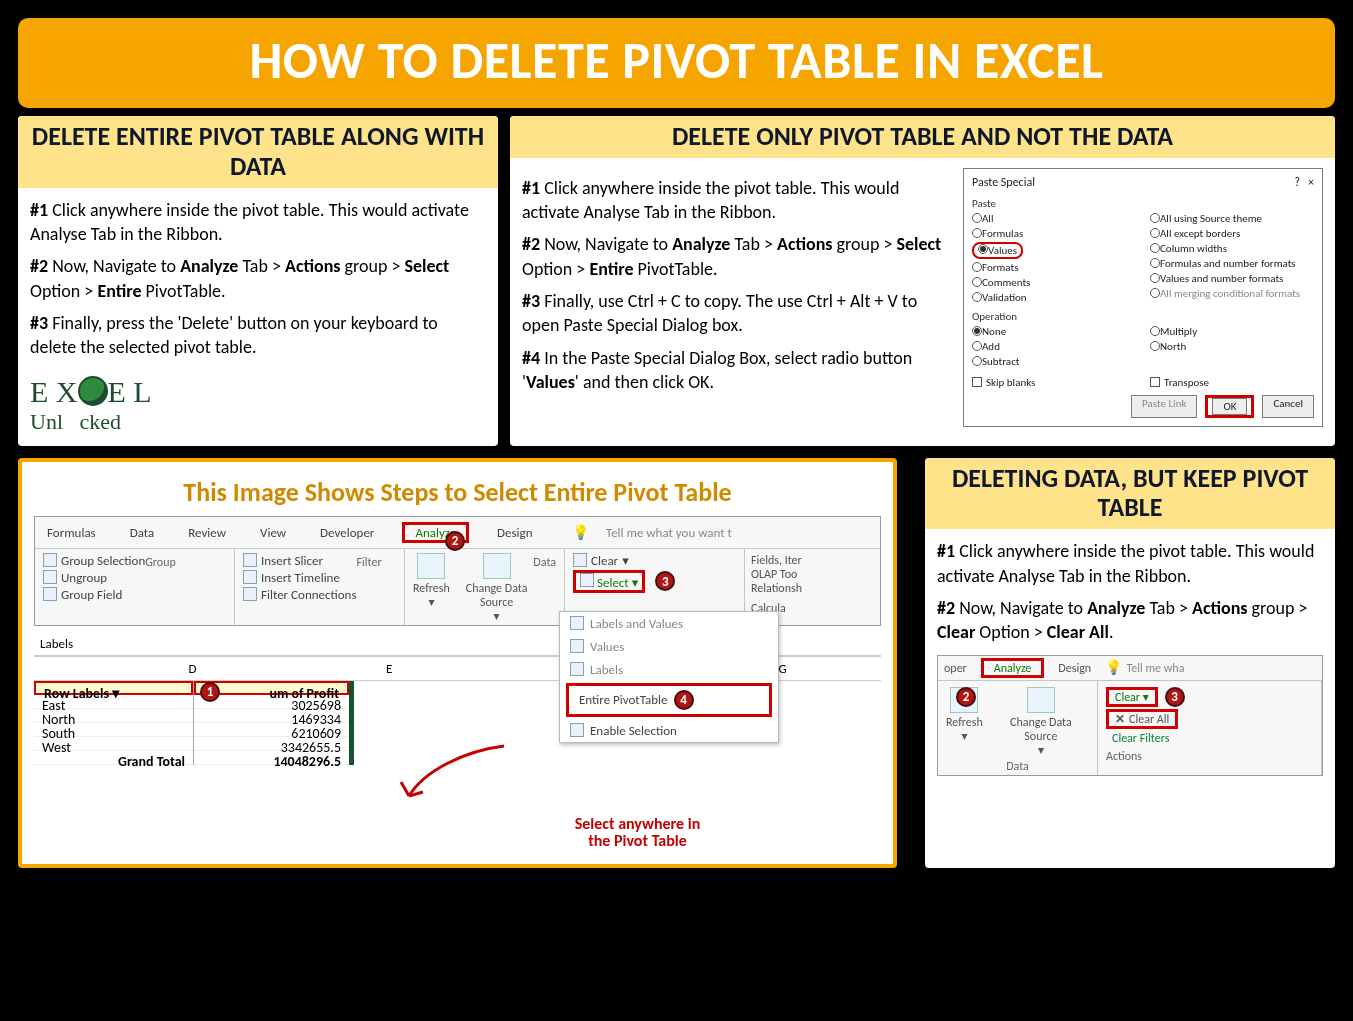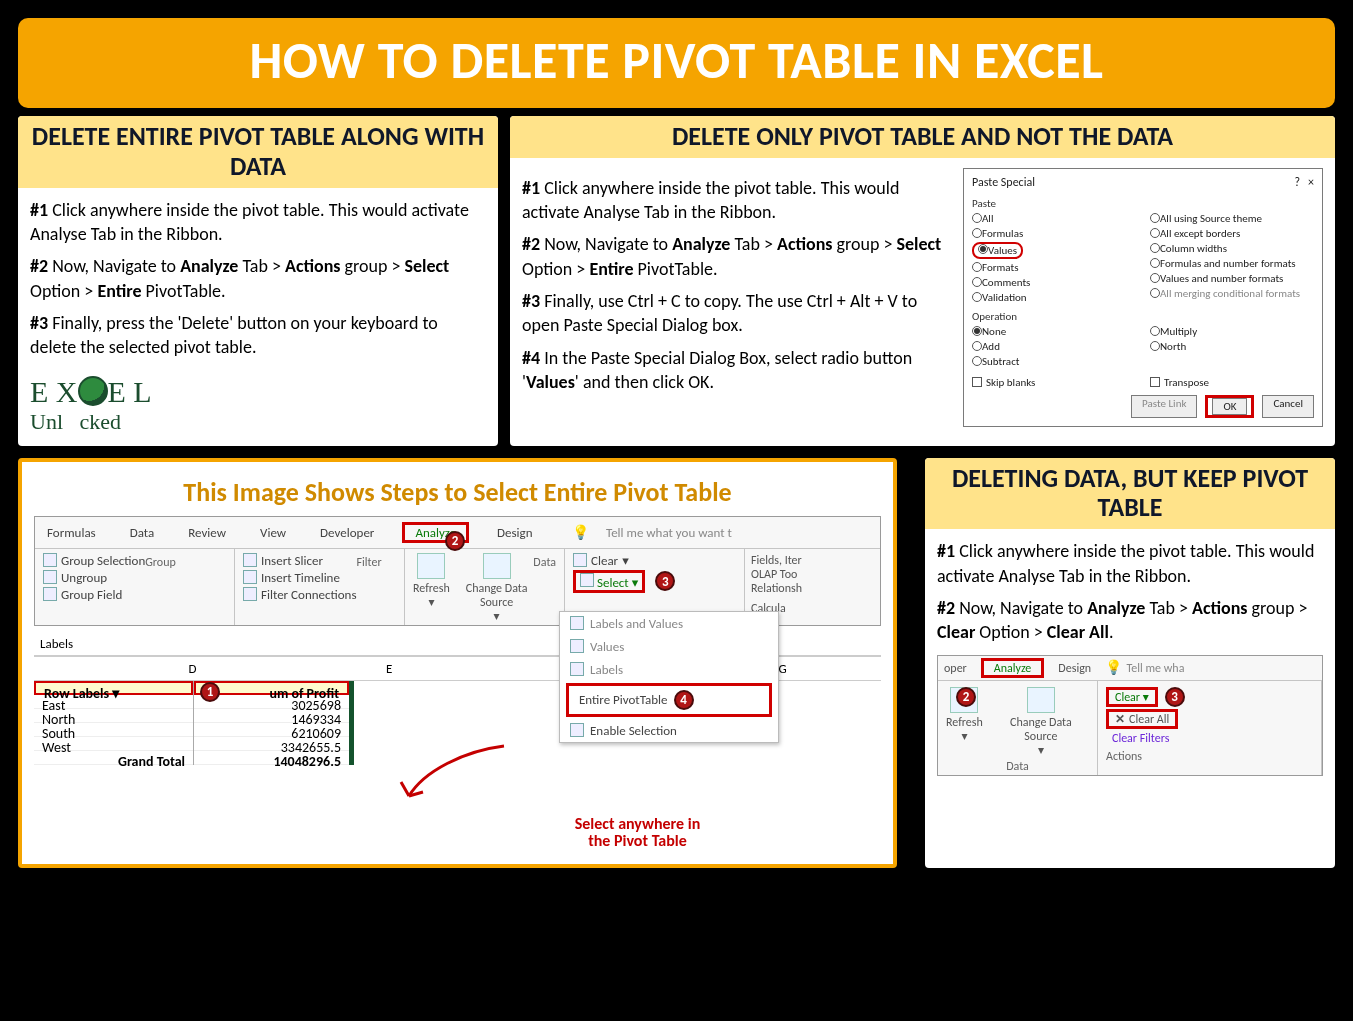--- a/index.html
+++ b/index.html
@@ -79,21 +79,21 @@
 
   
   .mini-ribbon { border:1px solid #9a9a9a; background:#f7f7f7; font-size:12px; color:#555; margin-top:10px; }
   .mr-tabs { display:flex; align-items:center; padding:2px 6px; gap:14px; border-bottom:1px solid #c5c5c5; }
   .mr-body { display:flex; }
   .mr-g { padding:6px 8px 2px; border-right:1px solid #c5c5c5; text-align:center; }
   .mr-g .label { color:#666; font-size:12px; margin-top:2px; }
   .mr-clear { border:3px solid #d00000; padding:0 6px; color:#0b7b0b; display:inline-block; }
   .mr-clearall { border:3px solid #d00000; padding:0 6px; display:inline-block; margin-top:2px; }
   .x-ico { font-weight:bold; margin-right:4px; }
-  .dim { color:#6d28d9; }
+  .dim { color:#15803d; }
 </style>
 </head>
 <body>
 
 <div class="page">
   <div class="title-bar">HOW TO DELETE PIVOT TABLE IN EXCEL</div>
 
   <div class="grid">
 
     <div class="panel">

